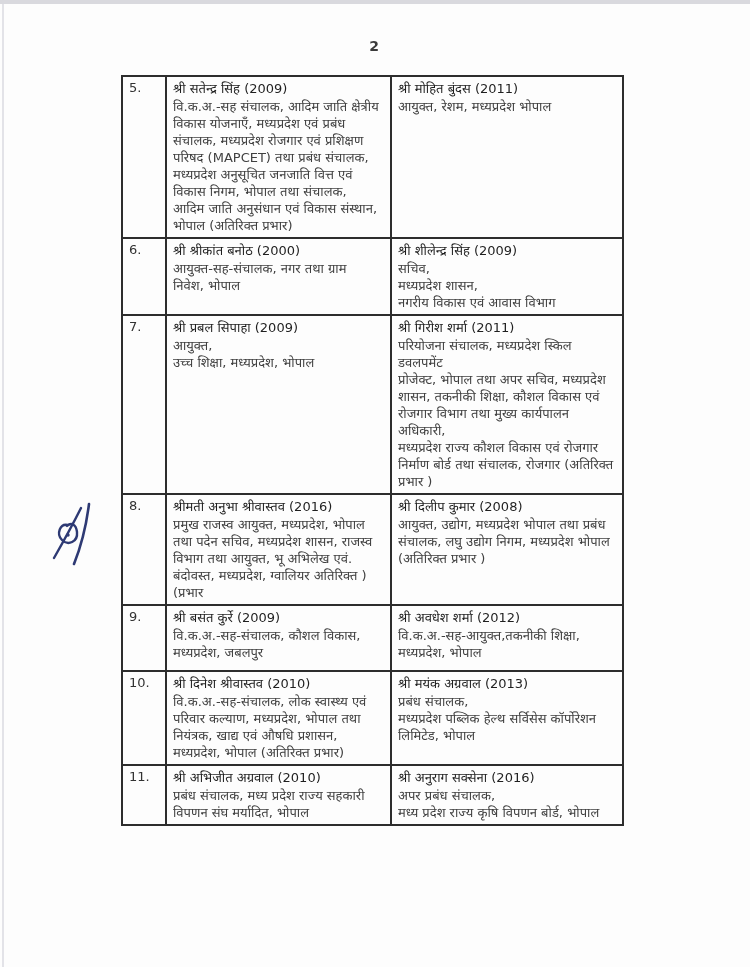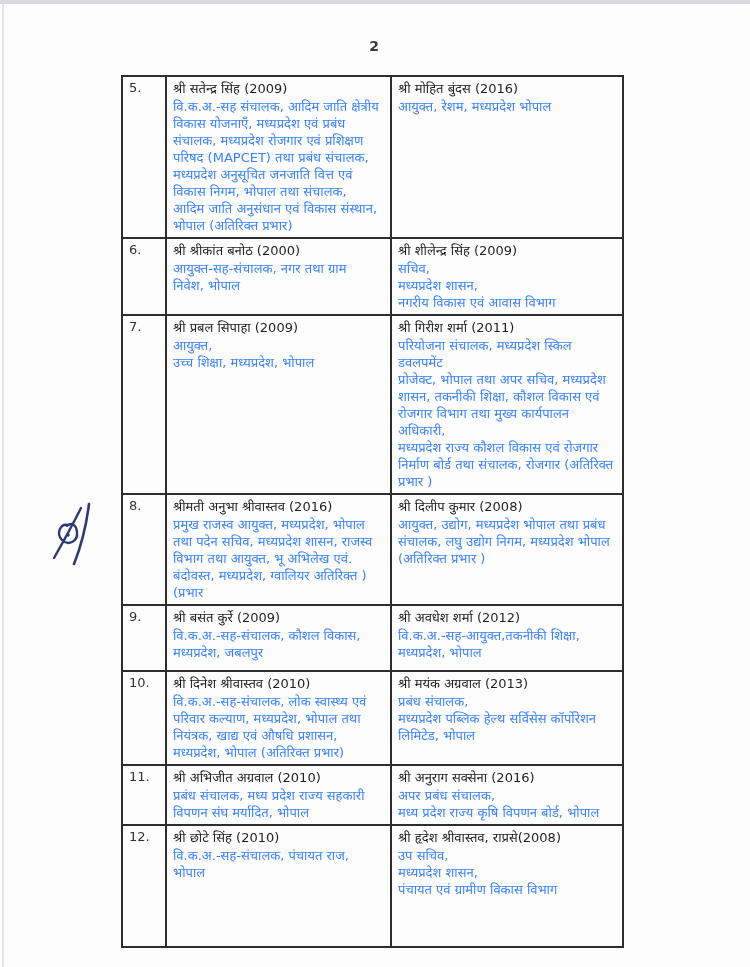--- a/index.html
+++ b/index.html
@@ -25,21 +25,21 @@
     font-size:13px;line-height:17px;
   }
   table.officials td{
     border:2px solid #2d2d2d;
     vertical-align:top;
     padding:2px 4px 3px 6px;
     overflow:hidden;
   }
   td.serial-cell{padding:4px 2px 2px 10px;font-size:13px;color:#323232;}
   .cell-title{font-weight:normal;font-size:13px;line-height:19px;color:#1f1f1f;}
-  .cell-lines{white-space:pre-line;color:#3b82f6;}
+  .cell-lines{white-space:pre-line;color:#404040;}
   
   tr:nth-child(1){height:155px;}
   tr:nth-child(2){height:75px;}
   tr:nth-child(3){height:138px;}
   tr:nth-child(4){height:104px;}
   tr:nth-child(5){height:66px;}
   tr:nth-child(6){height:91px;}
   tr:nth-child(7){height:52px;}
   tr:nth-child(8){height:122px;}
   
@@ -77,21 +77,21 @@
       <div class="cell-lines">वि.क.अ.-सह संचालक, आदिम जाति क्षेत्रीय
 विकास योजनाएँ, मध्यप्रदेश एवं प्रबंध
 संचालक, मध्यप्रदेश रोजगार एवं प्रशिक्षण
 परिषद (MAPCET) तथा प्रबंध संचालक,
 मध्यप्रदेश अनुसूचित जनजाति वित्त एवं
 विकास निगम, भोपाल तथा संचालक,
 आदिम जाति अनुसंधान एवं विकास संस्थान,
 भोपाल (अतिरिक्त प्रभार)</div>
     </td>
     <td class="officer-cell">
-      <div class="cell-title">श्री मोहित बुंदस (2016)</div>
+      <div class="cell-title">श्री मोहित बुंदस (2011)</div>
       <div class="cell-lines">आयुक्त, रेशम, मध्यप्रदेश भोपाल</div>
     </td>
   </tr>
 
   <tr class="row">
     <td class="serial-cell">
       <span>6.</span>
     </td>
     <td class="officer-cell">
       <div class="cell-title">श्री श्रीकांत बनोठ (2000)</div>
@@ -191,31 +191,15 @@
       <div class="cell-lines">प्रबंध संचालक, मध्य प्रदेश राज्य सहकारी
 विपणन संघ मर्यादित, भोपाल</div>
     </td>
     <td class="officer-cell">
       <div class="cell-title">श्री अनुराग सक्सेना (2016)</div>
       <div class="cell-lines">अपर प्रबंध संचालक,
 मध्य प्रदेश राज्य कृषि विपणन बोर्ड, भोपाल</div>
     </td>
   </tr>
 
-  <tr class="row">
-    <td class="serial-cell">
-      <span>12.</span>
-    </td>
-    <td class="officer-cell">
-      <div class="cell-title">श्री छोटे सिंह (2010)</div>
-      <div class="cell-lines">वि.क.अ.-सह-संचालक, पंचायत राज,
-भोपाल</div>
-    </td>
-    <td class="officer-cell">
-      <div class="cell-title">श्री हृदेश श्रीवास्तव, राप्रसे(2008)</div>
-      <div class="cell-lines">उप सचिव,
-मध्यप्रदेश शासन,
-पंचायत एवं ग्रामीण विकास विभाग</div>
-    </td>
-  </tr>
 </tbody>
   </table>
 </div>
 
 </body></html>

